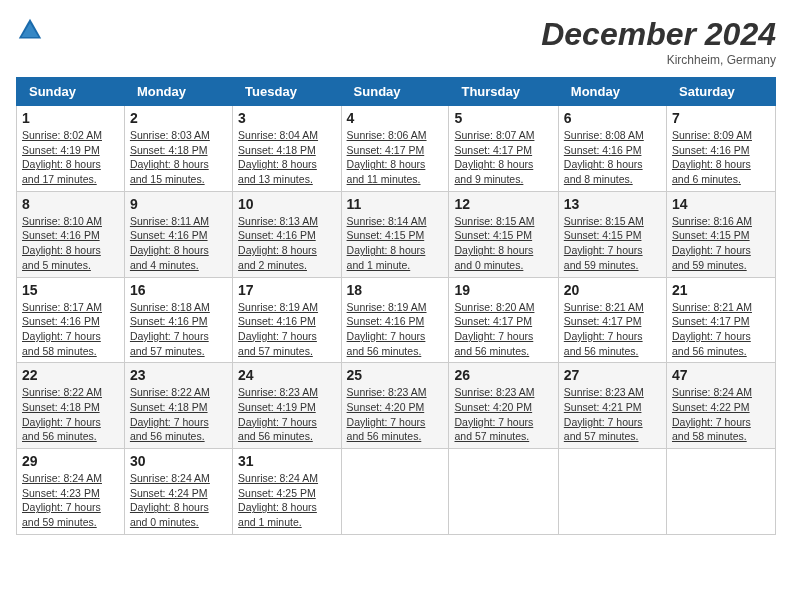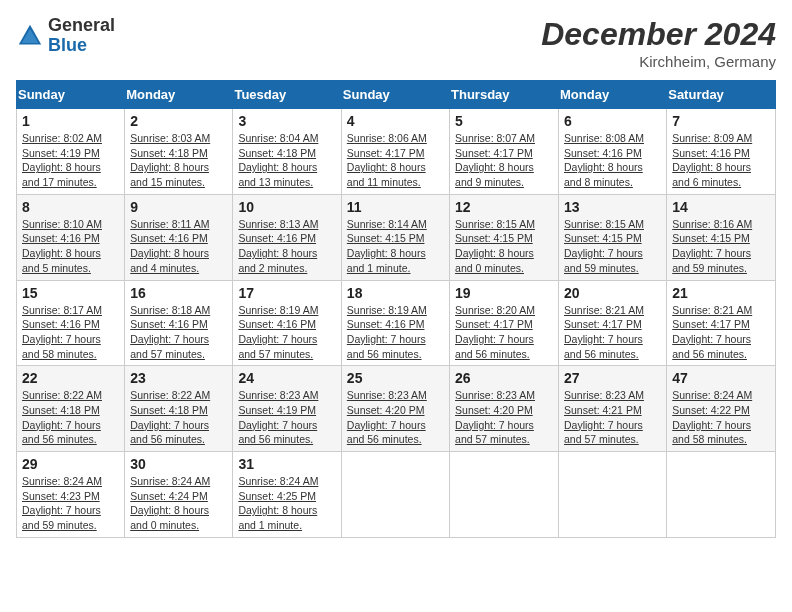--- a/index.html
+++ b/index.html
@@ -43,32 +43,32 @@
     .title-block {
       text-align: right;
     }
     .month-title {
       font-size: 32px;
       font-weight: bold;
       color: #333;
       font-style: italic;
     }
     .location {
-      font-size: 15px;
+      font-size: 12px;
       color: #555;
     }
     .calendar {
       width: 100%;
       border-collapse: collapse;
       font-size: 11px;
     }
     .calendar thead th {
       background: #1a6aab;
       color: #fff;
-      padding: 6px 1px;
+      padding: 6px 12px;
       text-align: left;
       font-size: 13px;
       font-weight: bold;
       border: 1px solid #1a6aab;
     }
     .calendar tbody td {
       border: 1px solid #ccc;
       vertical-align: top;
       padding: 4px 5px;
       width: 113px;
@@ -97,24 +97,20 @@
   </style>
 </head>
 <body>
 
 <div class="header">
   <div class="logo">
     <svg class="logo-icon" viewBox="0 0 40 40">
       <polygon points="20,4 36,32 4,32" fill="#1a6aab"></polygon>
       <polygon points="20,10 32,30 8,30" fill="#4fa3e0" opacity="0.5"></polygon>
     </svg>
-    <div class="logo-text">
-      <span class="logo-general">General</span>
-      <span class="logo-blue">Blue</span>
-    </div>
   </div>
   <div class="title-block">
     <div class="month-title">December 2024</div>
     <div class="location">Kirchheim, Germany</div>
   </div>
 </div>
 
 <table class="calendar">
   <thead>
     <tr>

